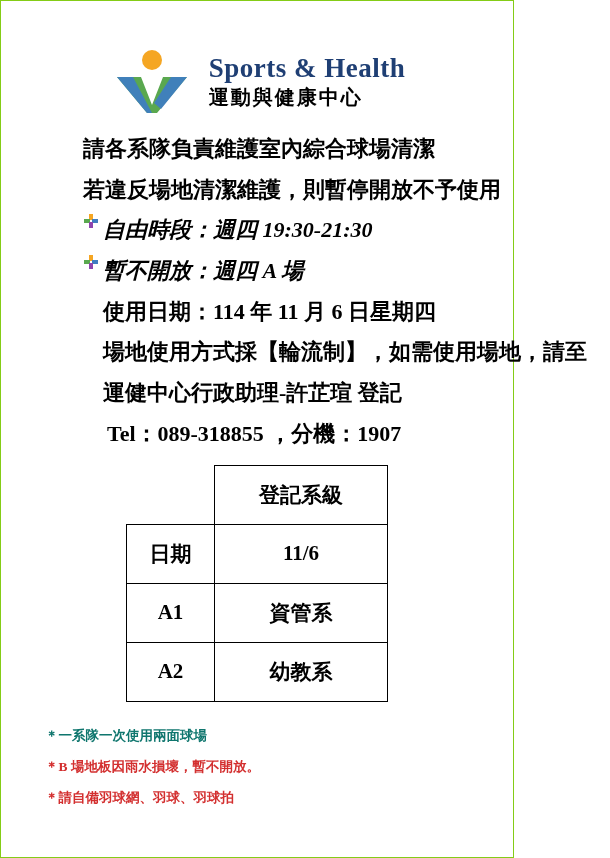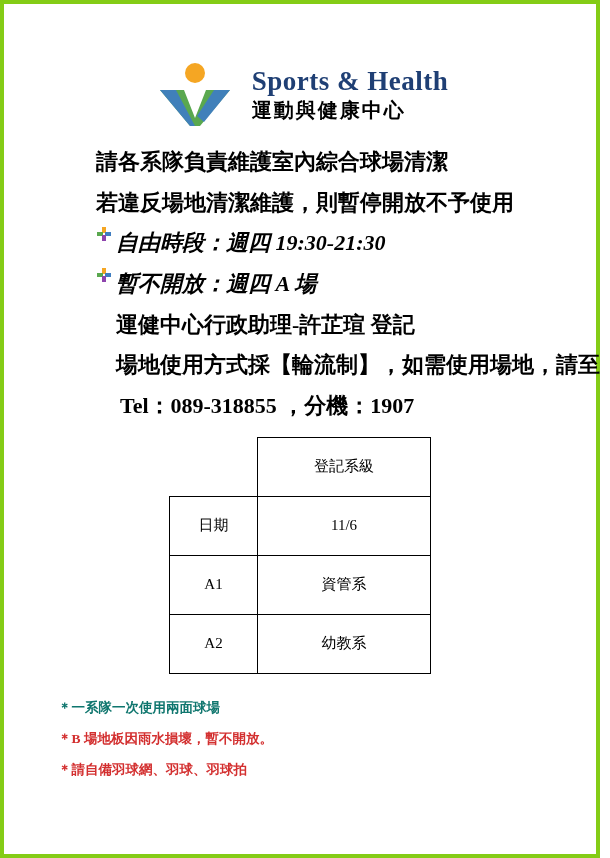--- a/index.html
+++ b/index.html
@@ -9,25 +9,25 @@
   body {
     width: 610px;
     height: 858px;
     background: #ffffff;
     font-family: "Liberation Serif", serif;
     color: #000000;
     overflow: hidden;
   }
   .page {
     position: relative;
-    width: 600px;
+    width: 514px;
     height: 858px;
     box-sizing: border-box;
-    border: 4px solid #84cc16;
-    padding: 10px;
+    border: 1px solid #84cc16;
+    padding: 0;
   }
 
   
   .header {
     display: flex;
     align-items: center;
     justify-content: center;
     gap: 14px;
     padding-top: 46px;
     padding-bottom: 10px;
@@ -96,22 +96,22 @@
     margin-top: 10px;
   }
   table.reg {
     border-collapse: collapse;
     table-layout: fixed;
   }
   table.reg td {
     border: 1.5px solid #000;
     text-align: center;
     vertical-align: middle;
-    font-weight: normal;
-    font-size: 15px;
+    font-weight: bold;
+    font-size: 21px;
     height: 56px;
   }
   table.reg td.col-date { width: 85px; }
   table.reg td.col-dept { width: 170px; }
   .corner-cell {
     border: none !important;
   }
 
   
   .notes {
@@ -165,22 +165,23 @@
         <svg width="16" height="16" viewBox="0 0 16 16" xmlns="http://www.w3.org/2000/svg">
           <rect x="6" y="1" width="4" height="6" fill="#f5a623"></rect>
           <rect x="1" y="6" width="6" height="4" fill="#5aa84f"></rect>
           <rect x="9" y="6" width="6" height="4" fill="#3f7dc0"></rect>
           <rect x="6" y="9" width="4" height="6" fill="#8e44ad"></rect>
         </svg>
       </span>
       <span>暫不開放：週四 A 場</span>
     </div>
 
+    <div class="line-plain indent-1">使用日期：114 年 11 月 6 日星期四</div>
+    <div class="line-plain indent-1">場地使用方式採【輪流制】，如需使用場地，請至</div>
     <div class="line-plain indent-1">運健中心行政助理-許芷瑄 登記</div>
-    <div class="line-plain indent-1">場地使用方式採【輪流制】，如需使用場地，請至</div>
     <div class="line-plain indent-2">Tel：089-318855 ，分機：1907</div>
 
   </div>
 
   <div class="table-wrap">
     <table class="reg">
       <tbody>
         <tr>
           <td class="col-date corner-cell"></td>
           <td class="col-dept">登記系級</td>

